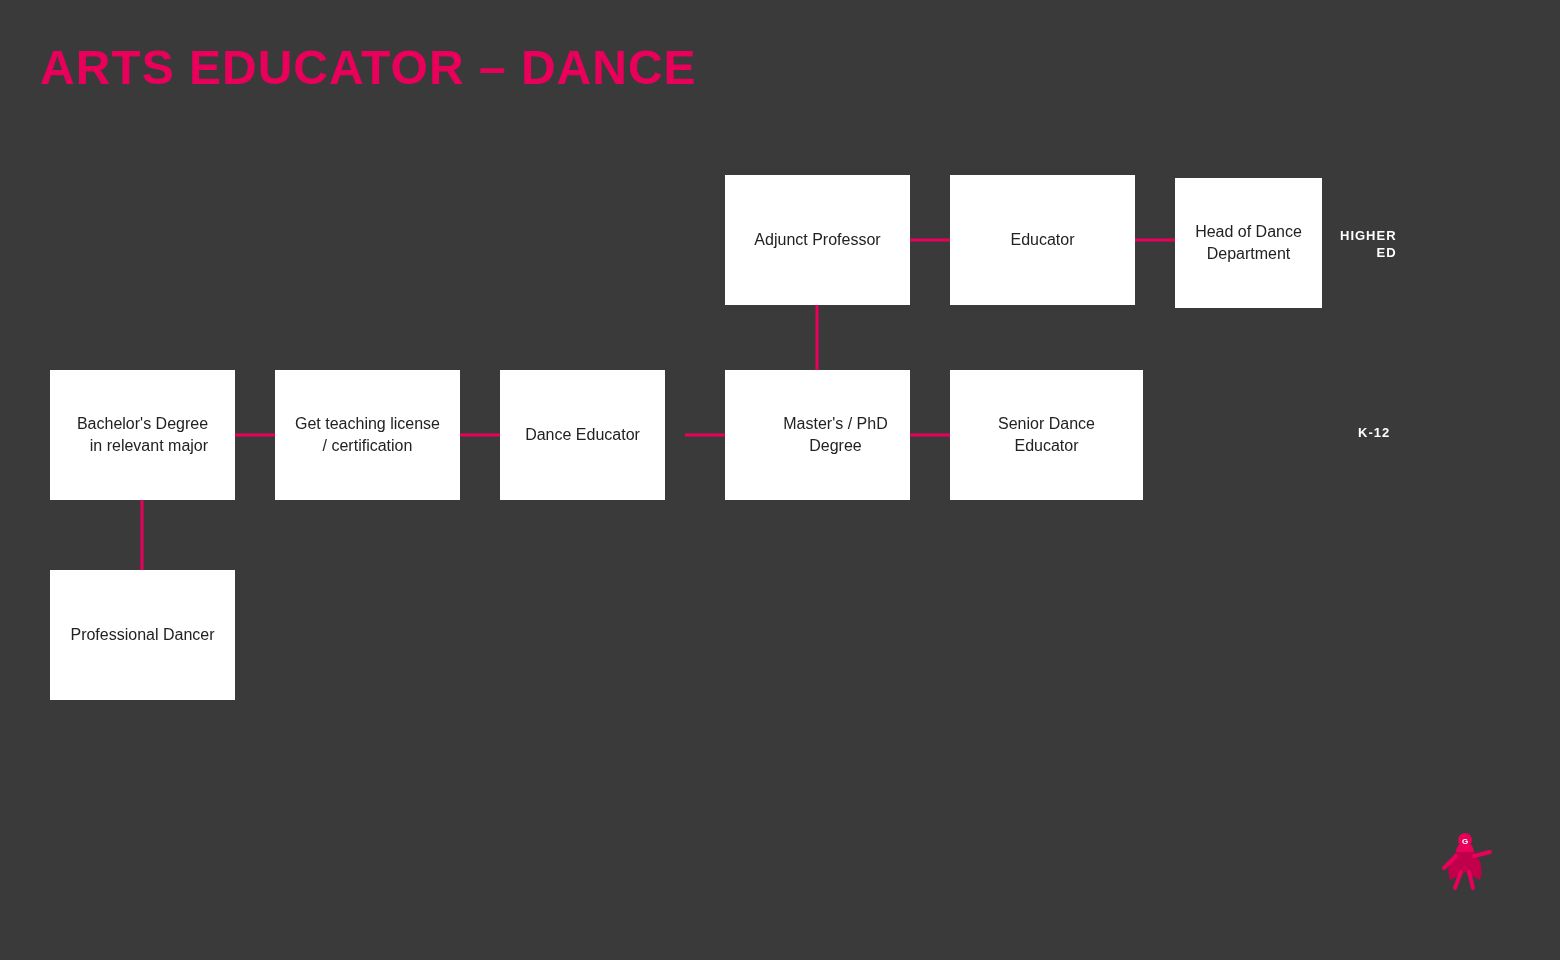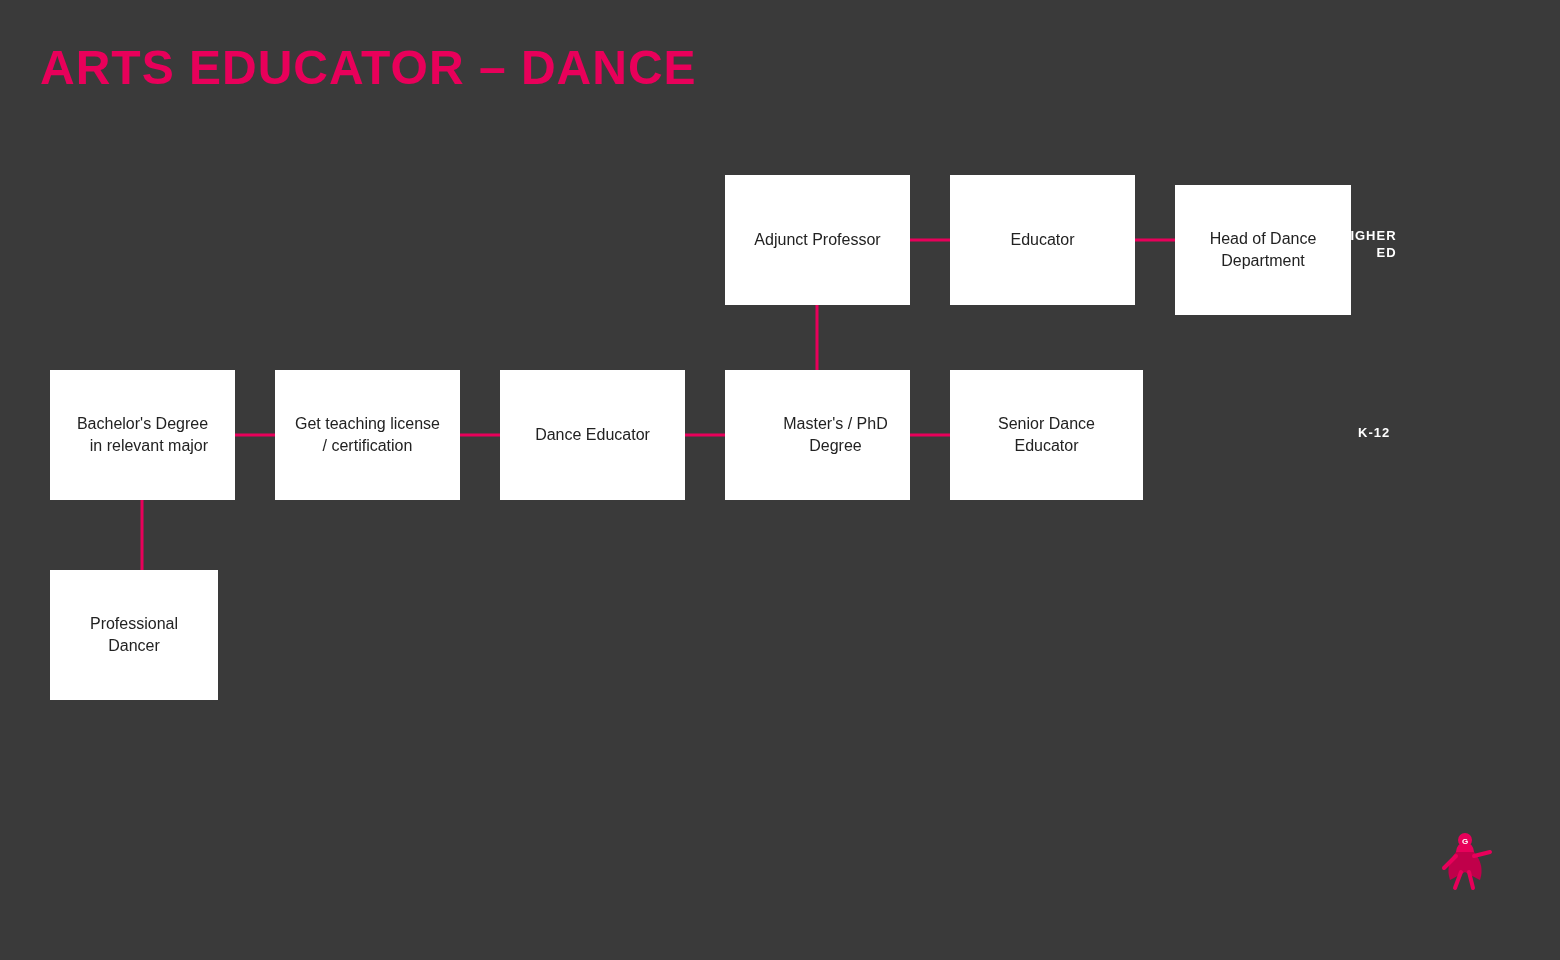--- a/index.html
+++ b/index.html
@@ -99,27 +99,27 @@
   <line x1="910" y1="240" x2="950" y2="240" stroke="#e8005a" stroke-width="3"></line>
 
   <line x1="1135" y1="240" x2="1175" y2="240" stroke="#e8005a" stroke-width="3"></line>
 
   <line x1="142" y1="500" x2="142" y2="570" stroke="#e8005a" stroke-width="3"></line>
 </svg>
 
 <div id="boxes-container">
     <div class="box" style="left: 50px; top: 370px; width: 185px; height: 130px; text-align: right;">Bachelor's Degree<br>in relevant major</div>
     <div class="box" style="left: 275px; top: 370px; width: 185px; height: 130px;">Get teaching license<br>/ certification</div>
-    <div class="box" style="left: 500px; top: 370px; width: 185px; height: 130px;">Dance Educator</div>
+    <div class="box" style="left: 500px; top: 370px; width: 165px; height: 130px;">Dance Educator</div>
     <div class="box" style="left: 725px; top: 370px; width: 185px; height: 130px; padding-left: 48px;">Master's / PhD<br>Degree</div>
     <div class="box" style="left: 950px; top: 370px; width: 193px; height: 130px;">Senior Dance<br>Educator</div>
     <div class="box" style="left: 725px; top: 175px; width: 185px; height: 130px;">Adjunct Professor</div>
     <div class="box" style="left: 950px; top: 175px; width: 185px; height: 130px;">Educator</div>
-    <div class="box" style="left: 1175px; top: 185px; width: 176px; height: 130px;">Head of Dance<br>Department</div>
-    <div class="box" style="left: 50px; top: 570px; width: 168px; height: 130px;">Professional Dancer</div>
+    <div class="box" style="left: 1175px; top: 178px; width: 147px; height: 130px;">Head of Dance<br>Department</div>
+    <div class="box" style="left: 50px; top: 570px; width: 185px; height: 130px;">Professional Dancer</div>
   </div>
 
 <div class="track-label" style="left:1340px; top:228px; line-height:1.3;">HIGHER<br>ED</div>
 <div class="track-label" style="left:1358px; top:425px;">K-12</div>
 
 <svg class="hero-icon" viewBox="0 0 70 70" xmlns="http://www.w3.org/2000/svg">
 
   <ellipse cx="35" cy="22" rx="9" ry="10" fill="#e8005a"></ellipse>
 
   <circle cx="35" cy="10" r="7" fill="#e8005a"></circle>

